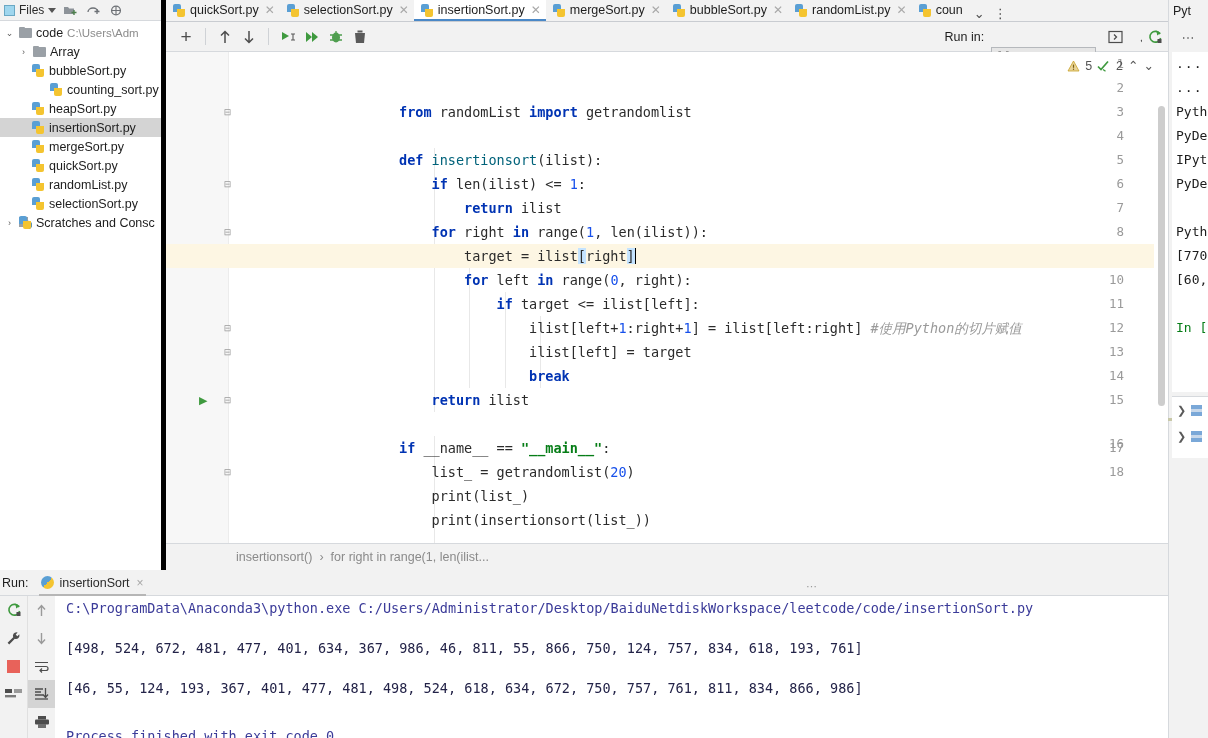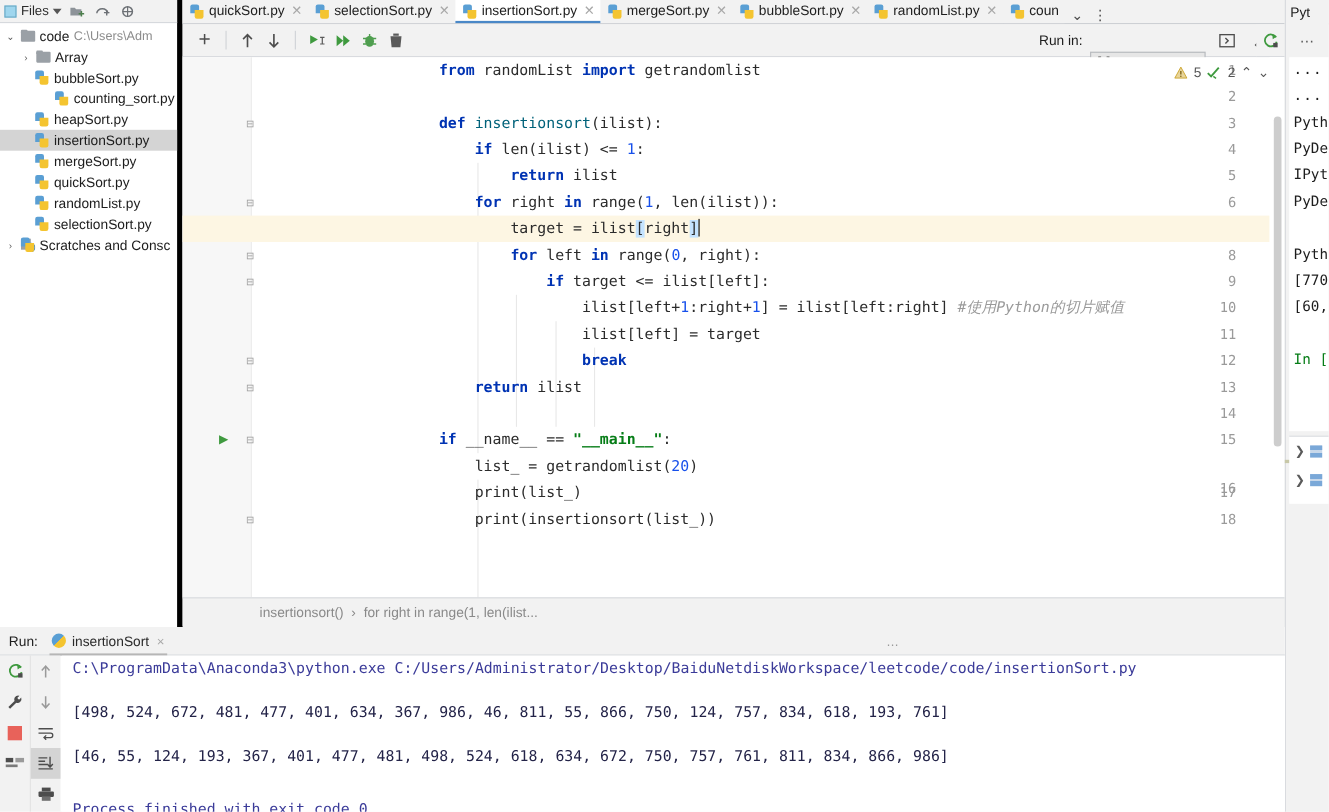--- a/index.html
+++ b/index.html
@@ -54,21 +54,21 @@
   #editor { position:absolute; left:166px; top:52px; width:1002px; height:491px; background:#ffffff; }
   #gutter { position:absolute; left:0; top:0; width:62px; height:100%; background:#f7f7f7; }
   #gutter-div { position:absolute; left:62px; top:0; width:1px; height:100%; background:#ececec; }
   .lnum { position:absolute; right:44px; width:26px; text-align:right; font-family:"DejaVu Sans Mono", monospace;
      font-size:12.5px; color:#9a9a9a; height:24px; line-height:24px; }
   .fold { position:absolute; left:56px; width:11px; height:24px; line-height:24px; text-align:center;
      color:#9a9a9a; font-size:9px; }
   .runmark { position:absolute; left:33px; height:24px; line-height:24px; color:#3f9a3f; font-size:11px; }
   #code { position:absolute; left:0; top:0; width:100%; height:100%;
      font-family:"DejaVu Sans Mono", monospace; font-size:13.5px; }
-  .cline { position:absolute; left:0; width:100%; height:24px; line-height:24px; white-space:pre; padding-left:233px; }
+  .cline { position:absolute; left:0; width:100%; height:24px; line-height:24px; white-space:pre; padding-left:233px;margin-top:48px; }
   .cline.hl { background:#fdf6e3; }
   .guide { position:absolute; width:1px; background:#e8e8e8; }
   .kw { color:#0033b3; font-weight:bold; }
   .num { color:#1750eb; }
   .str { color:#067d17; font-weight:bold; }
   .cmt { color:#9a9a9a; font-style:italic; }
   .def { color:#00627a; }
   .brk { background:#c4e3ff; }
   .caret { display:inline-block; width:1px; height:16px; background:#000; vertical-align:-3px; }
   #inspect { position:absolute; right:14px; top:6px; display:flex; align-items:center; gap:5px;
@@ -101,21 +101,21 @@
   .vglyph { width:11px; height:11px; background:
       linear-gradient(to bottom,#7aa8d8 0 40%, transparent 40%),
       linear-gradient(to bottom,#c8d8ea 60%, #7aa8d8 60%); }
   #rp-sep { position:absolute; left:0; top:0; width:4px; height:738px; background:#f2f2f2;
      border-left:1px solid #d6d9dd; }
   #rp-handle { position:absolute; left:0px; top:418px; width:8px; height:3px; background:#c8c8a8; }
 
   
   #run-panel { position:absolute; left:0; top:570px; width:1168px; height:168px; background:#ffffff; }
   #run-tabbar { height:26px; background:#f2f2f2; border-bottom:1px solid #d6d9dd;
-     display:flex; align-items:center; gap:8px; padding-left:8px; position:relative; }
+     display:flex; align-items:center; gap:8px; padding-left:2px; position:relative; }
   #run-label { font-size:12.5px; color:#1d1d1d; }
   #run-tab { display:flex; align-items:center; gap:5px; height:26px; padding:0 5px;
      font-size:12.5px; position:relative; }
   #run-tab:after{content:"";position:absolute;left:3px;bottom:0;width:calc(100% - 6px);height:2px;background:#b6b6b6;}
   .pyball { width:13px; height:13px; border-radius:50%;
      background:linear-gradient(135deg,#5a9fd4 0 50%, #f4c430 50% 100%); }
   #run-dots { position:absolute; left:806px; top:10px; color:#9a9a9a; font-size:11px; }
   #run-left-tools { position:absolute; left:0; top:596px; width:27px; height:142px;
      display:flex; flex-direction:column; align-items:center; gap:0px; background:#f2f2f2; }
   #run-left-tools2 { position:absolute; left:27px; top:596px; width:28px; height:142px;

